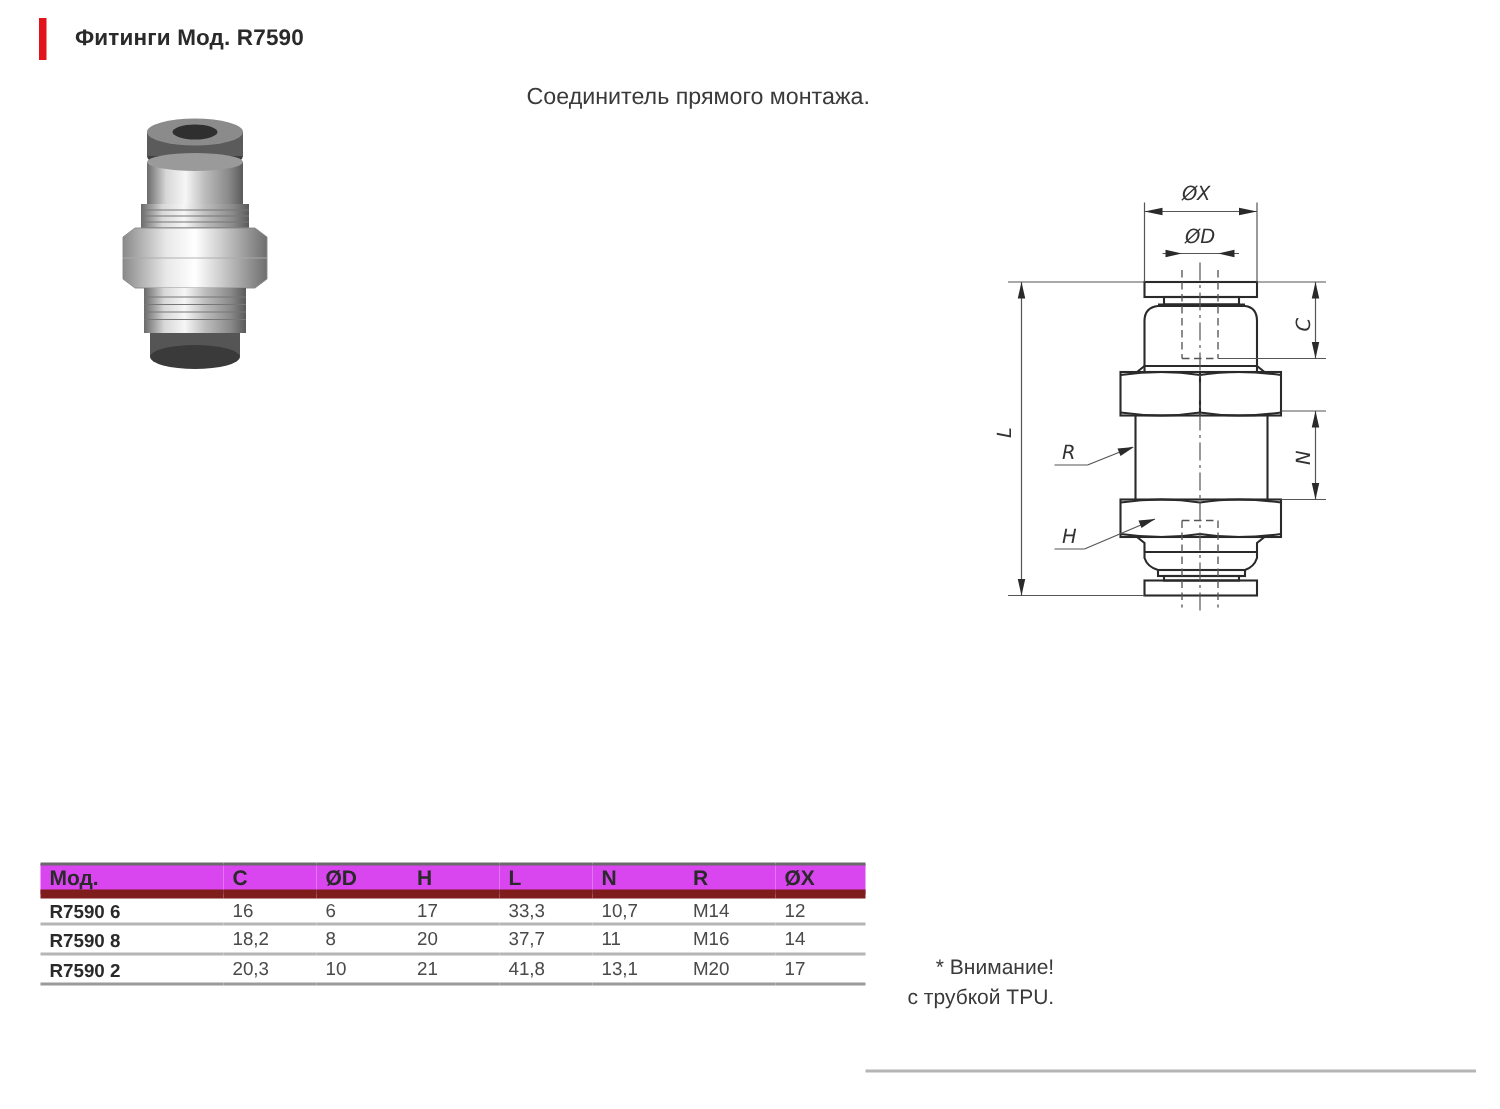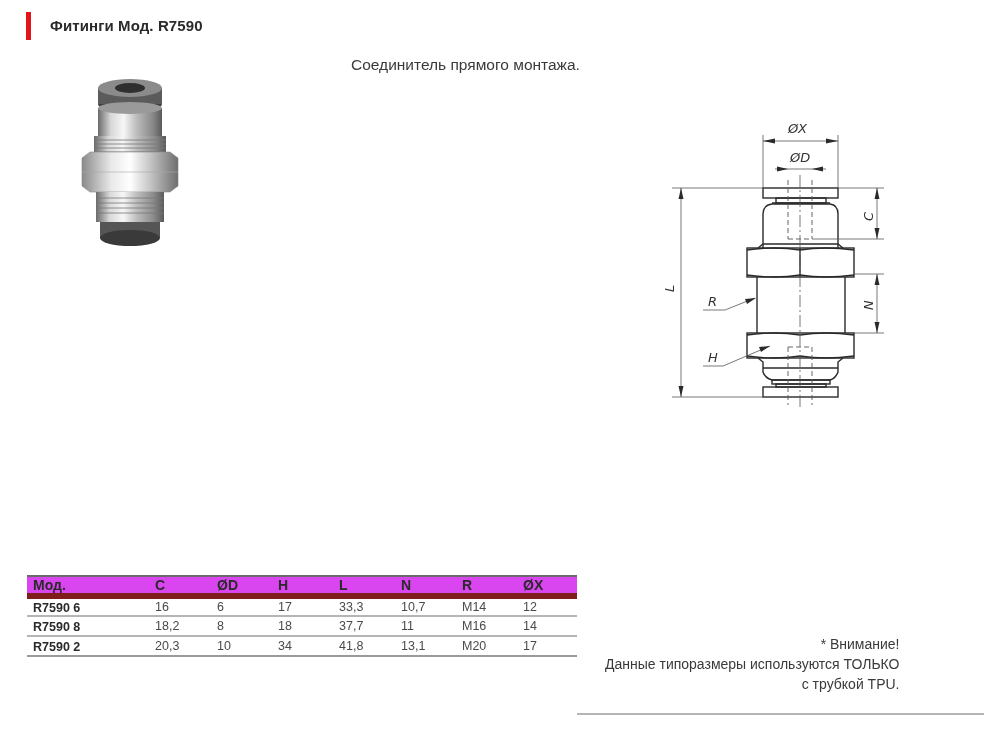--- a/index.html
+++ b/index.html
@@ -210,38 +210,37 @@
       <td>17</td>
       <td>33,3</td>
       <td>10,7</td>
       <td>M14</td>
       <td>12</td>
     </tr>
     <tr>
       <td class="mod"><span>R7590 8</span><sup></sup></td>
       <td>18,2</td>
       <td>8</td>
-      <td>18</td>
+      <td>20</td>
       <td>37,7</td>
       <td>11</td>
       <td>M16</td>
       <td>14</td>
     </tr>
     <tr>
       <td class="mod"><span>R7590 2</span><sup></sup></td>
       <td>20,3</td>
       <td>10</td>
-      <td>34</td>
+      <td>21</td>
       <td>41,8</td>
       <td>13,1</td>
       <td>M20</td>
       <td>17</td>
     </tr>
   </tbody>
 </table>
 
 <div class="bottom-rule"></div>
 
 <div class="note">
   <div>* Внимание!</div>
-  <div>Данные типоразмеры используются ТОЛЬКО</div>
   <div>с трубкой TPU.</div>
 </div>
 
 </body></html>

